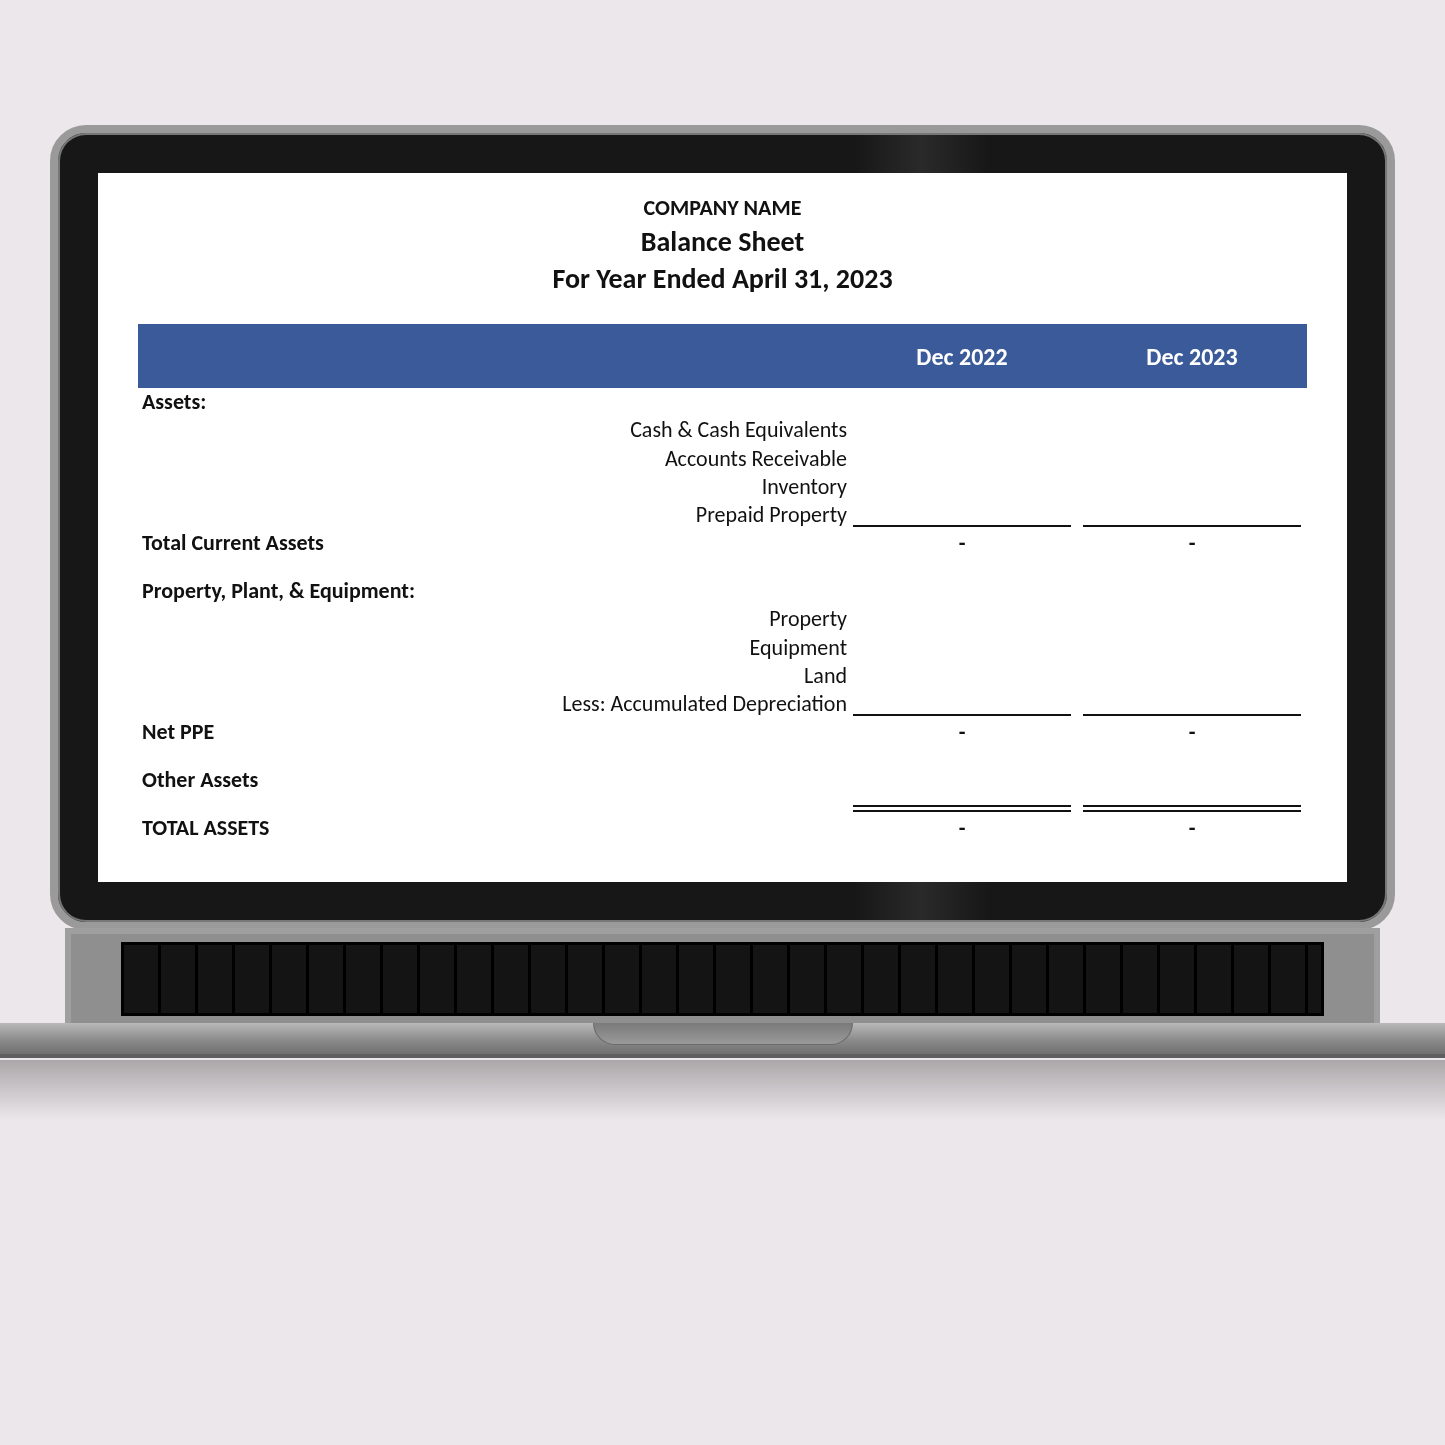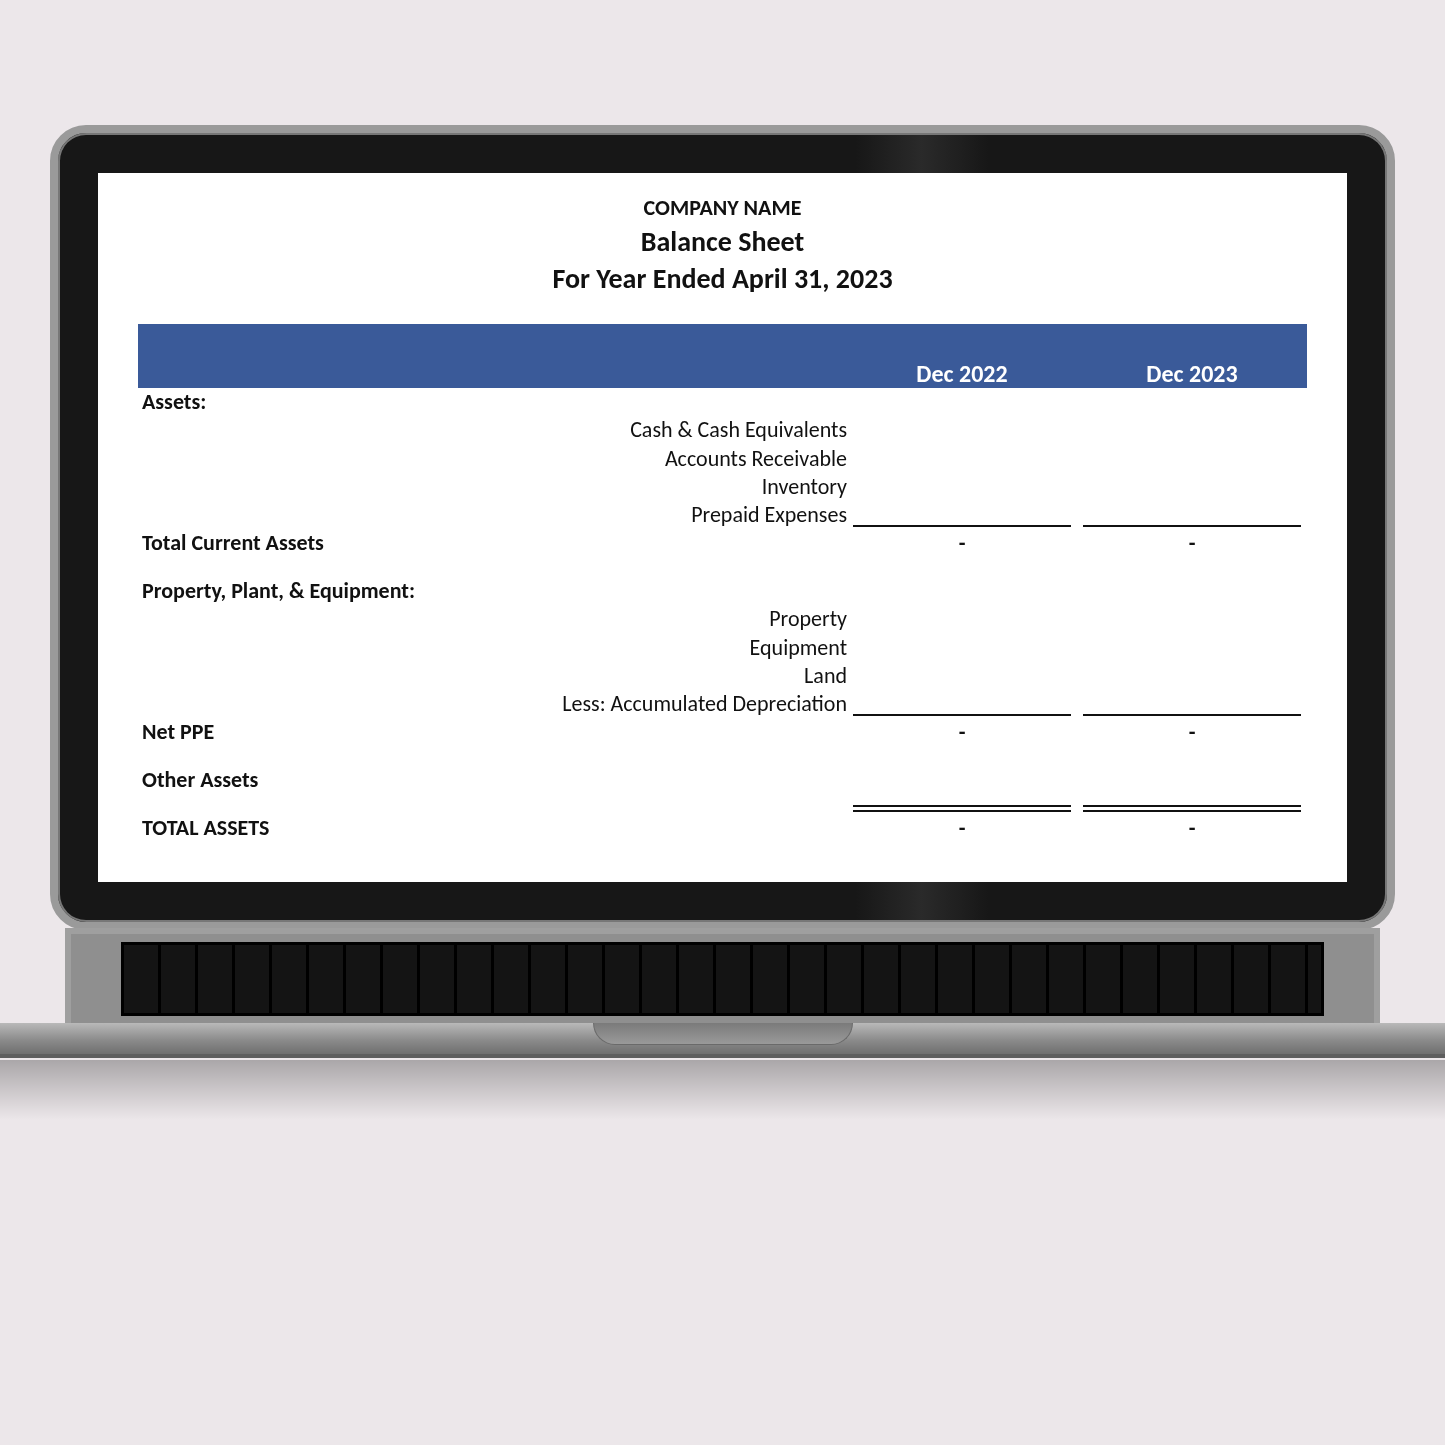--- a/index.html
+++ b/index.html
@@ -78,21 +78,21 @@
     .t2{ font-size:28px; }
     .t3{ font-size:28px; margin-bottom:26px;}
 
     .hdr{
       display:flex;
       background:#3a5a99;
       color:#fff;
       font-weight:700;
       font-size:24px;
       height:64px;
-      align-items:flex-end;
+      align-items:center;
     }
     .hdr .c1{ flex:1; }
     .hdr .c2,.hdr .c3{ width:230px; text-align:center; }
 
     .row{
       display:flex;
       font-size:22px;
       line-height:1.28;
       align-items:flex-end;
       min-height:28px;
@@ -148,21 +148,21 @@
         <div class="c1">Accounts Receivable</div>
           <div class="c2"></div>
           <div class="c3"></div>
       </div>
       <div class="row indent">
         <div class="c1">Inventory</div>
           <div class="c2"></div>
           <div class="c3"></div>
       </div>
       <div class="row indent">
-        <div class="c1">Prepaid Expenses</div>
+        <div class="c1">Prepaid Property</div>
           <div class="c2"></div>
           <div class="c3"></div>
       </div>
       <div class="row bold rule">
         <div class="c1">Total Current Assets</div>
         <div class="c2">-</div>
         <div class="c3">-</div>
       </div>
 
       <div class="gap"></div>

